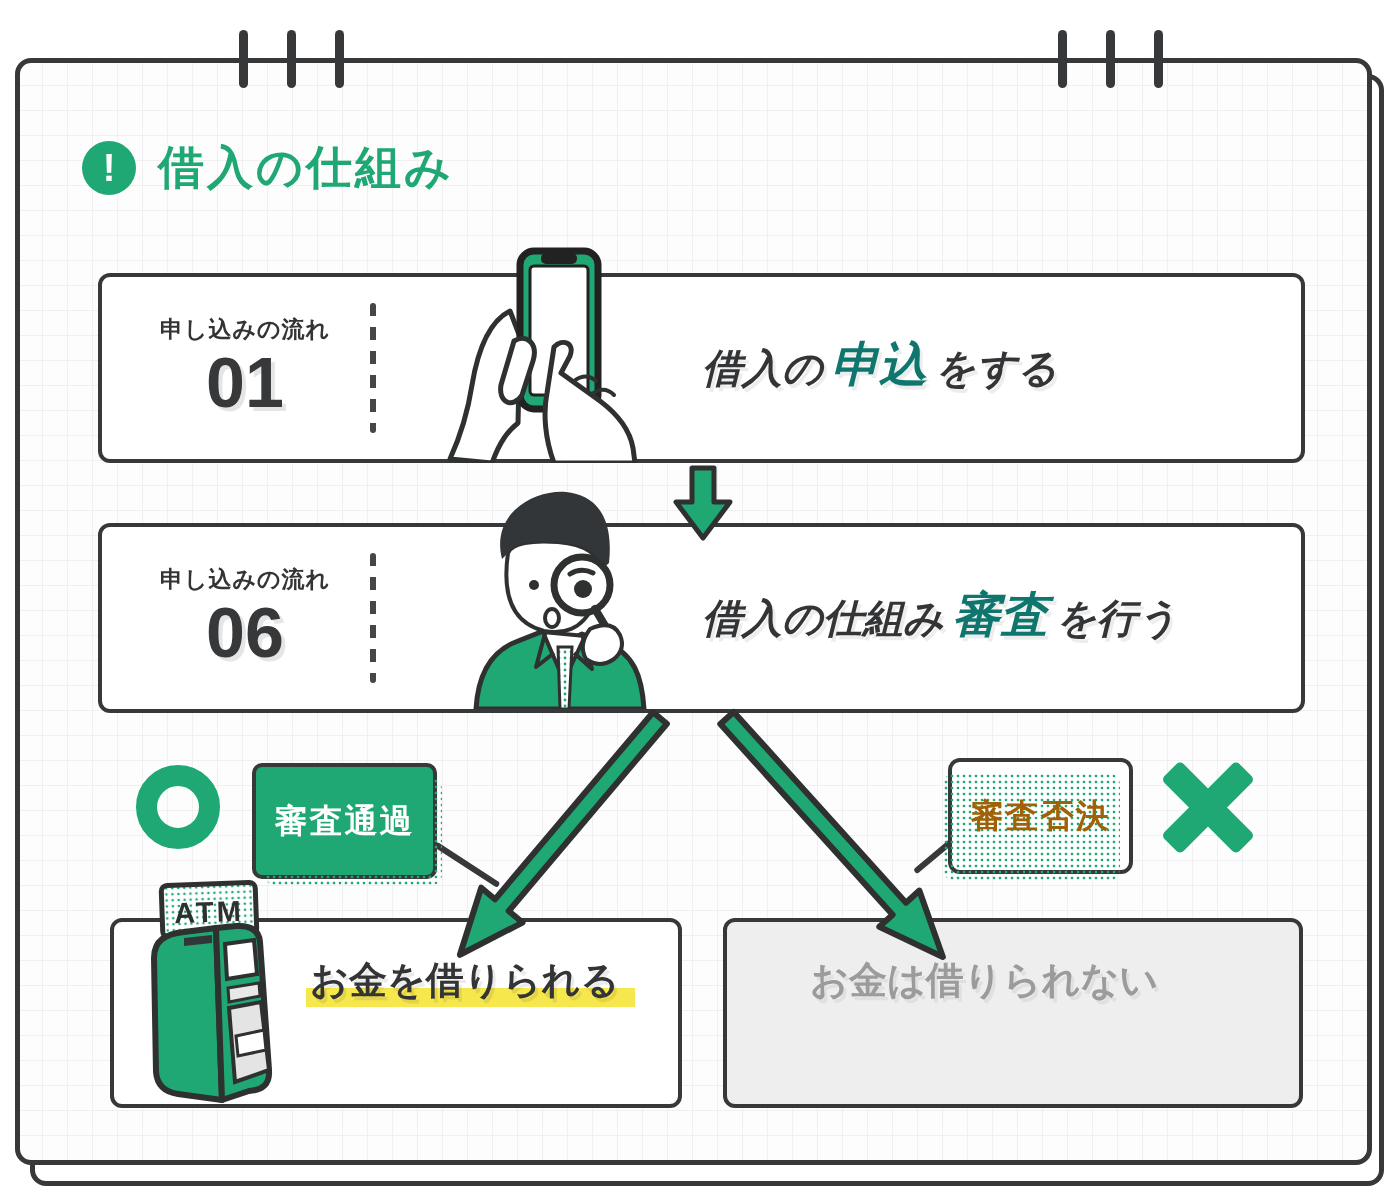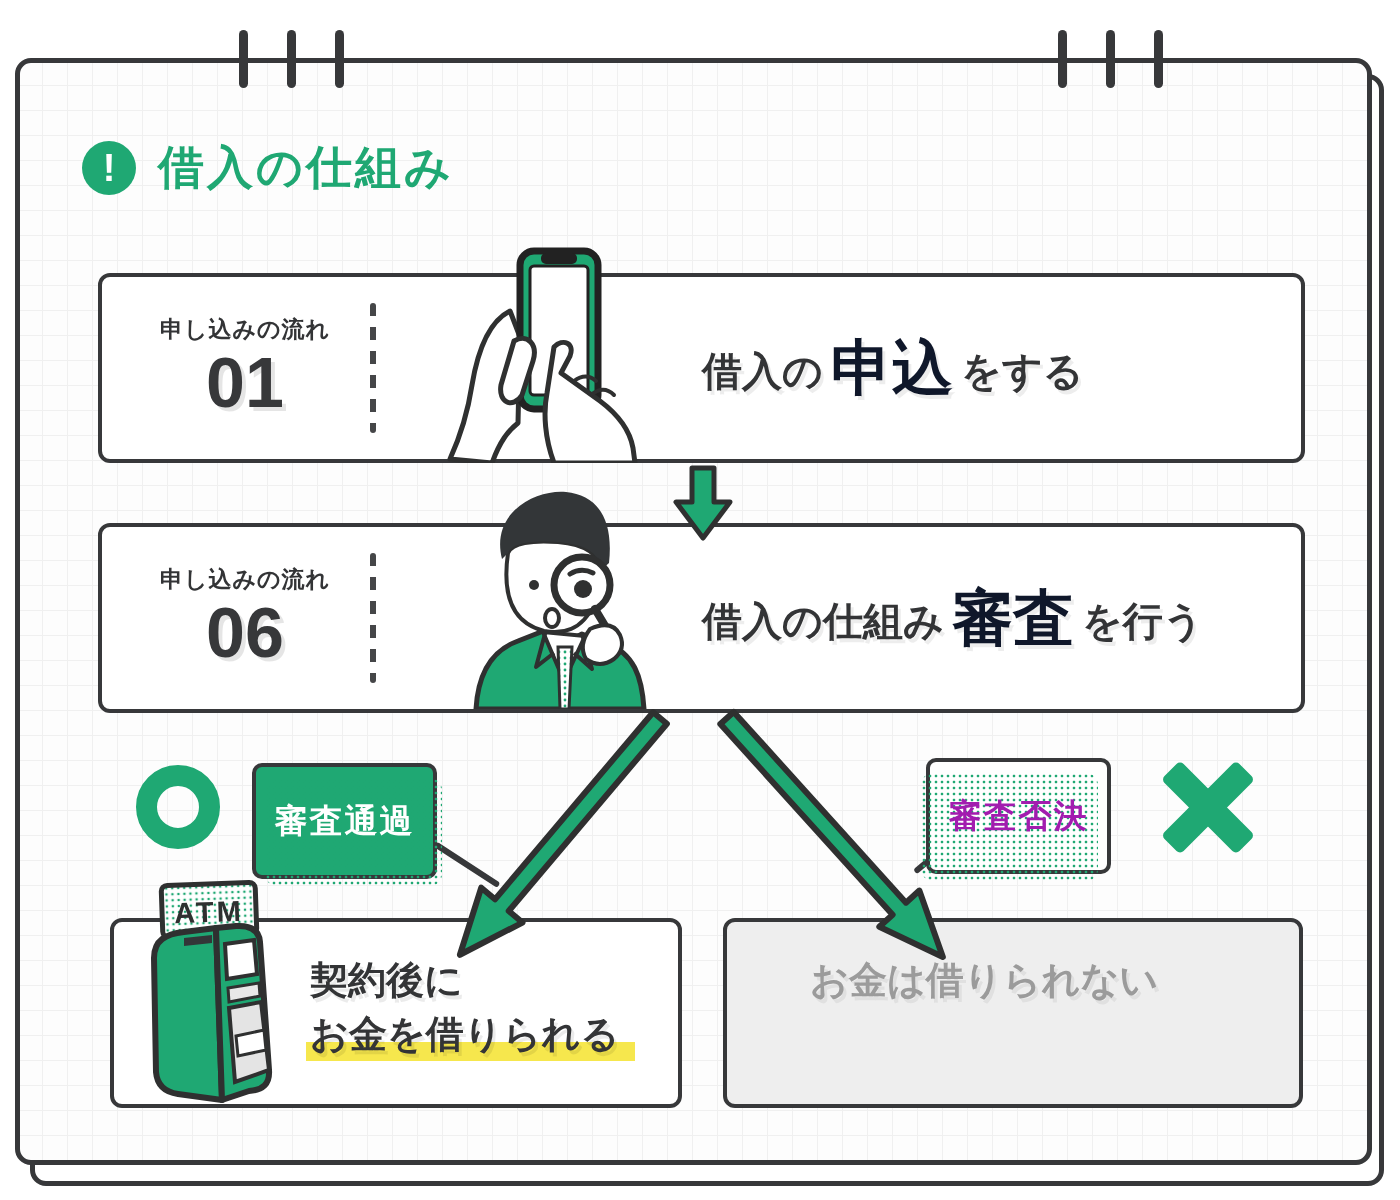--- a/index.html
+++ b/index.html
@@ -34,40 +34,40 @@
   .step-row.s1{top:210px;}
   .step-row.s2{top:460px;}
   .step-meta{width:250px;text-align:center;padding-left:18px;}
   .step-meta .lbl{font-size:23px;font-weight:800;color:#333436;letter-spacing:1px;}
   .step-meta .num{font-size:70px;font-weight:800;color:#37383a;line-height:1.1;
     text-shadow:4px 4px 0 rgba(0,0,0,0.10);}
   .step-divider{align-self:stretch;width:6px;margin:26px 0;border-radius:3px;
     background-image:repeating-linear-gradient(to bottom,#454648 0 13px,transparent 13px 24px);}
   .step-illus{position:relative;width:310px;height:100%;}
   .step-illus svg{position:absolute;}
-  .step-text{display:flex;align-items:flex-end;margin-left:16px;font-weight:900;color:#333436;
-    text-shadow:3px 4px 0 rgba(0,0,0,0.07);white-space:nowrap;}
+  .step-text{display:flex;align-items:flex-start;margin-left:16px;font-weight:900;color:#333436;
+    text-shadow:3px 4px 0 rgba(0,0,0,0.07);white-space:nowrap;font-style:italic;}
   .step-text .normal{font-size:40px;}
-  .step-text .em{font-size:61px;color:#0f172a;margin:0 8px;line-height:1;}
+  .step-text .em{font-size:48px;color:#0f766e;margin:0 8px;line-height:1;}
 
   
   .down-arrow{position:absolute;left:652px;top:402px;z-index:6;}
   .branch-arrows{position:absolute;left:410px;top:645px;z-index:6;}
 
   
   .pass-circle{position:absolute;left:116px;top:702px;width:84px;height:84px;box-sizing:border-box;
     border:21px solid #1fa873;border-radius:50%;}
   .badge{position:absolute;width:185px;height:116px;box-sizing:border-box;border:4px solid #37383a;
     border-radius:10px;display:flex;align-items:center;justify-content:center;
     font-size:33px;font-weight:900;letter-spacing:2px;z-index:2;}
   .badge::after{content:"";position:absolute;width:100%;height:100%;border-radius:12px;z-index:-1;
     background-image:radial-gradient(#1fa873 1.5px,transparent 1.6px);background-size:6px 6px;}
   .badge.pass{left:232px;top:700px;background:#1fa873;color:#ffffff;}
   .badge.pass::after{left:9px;top:11px;}
-  .badge.fail{left:906px;top:695px;background:#ffffff;color:#a21caf;}
+  .badge.fail{left:928px;top:695px;background:#ffffff;color:#a16207;border-radius:12px;}
   .badge.fail::after{left:-9px;top:11px;}
   .connector{position:absolute;height:6px;background:#37383a;border-radius:3px;transform-origin:0 50%;z-index:1;}
   .connector.pass{left:415px;top:778px;width:76px;transform:rotate(33deg);}
   .connector.fail{left:895px;top:806px;width:67px;transform:rotate(-40deg);}
   .cross-mark{position:absolute;left:1146px;top:702px;width:84px;height:84px;}
   .cross-mark i{position:absolute;left:-11px;top:29px;width:106px;height:27px;background:#1fa873;
     border-radius:5px;display:block;}
   .cross-mark i.a{transform:rotate(45deg);}
   .cross-mark i.b{transform:rotate(-45deg);}
 
@@ -220,21 +220,20 @@
       <polygon points="97,66 126,62 129,96 99,101" fill="#ffffff" stroke="#2f3030" stroke-width="4"></polygon>
 
       <polygon points="100,110 131,105 132,118 101,124" fill="#e8e8e8" stroke="#2f3030" stroke-width="3"></polygon>
 
       <polygon points="101,130 133,124 141,192 107,204" fill="#e4e4e4" stroke="#2f3030" stroke-width="4"></polygon>
 
       <polygon points="108,158 136,152 138,172 110,178" fill="#ffffff" stroke="#2f3030" stroke-width="3"></polygon>
     </svg>
 
     <div class="result-text ok">
-      <div>契約後に</div>
       <div><span class="hl">お金を借りられる</span></div>
     </div>
     <div class="result-text ng">
       <div>お金は借りられない</div>
     </div>
 
   </div>
 
   <div class="binder-bar" style="left:239px"></div>
   <div class="binder-bar" style="left:287px"></div>

